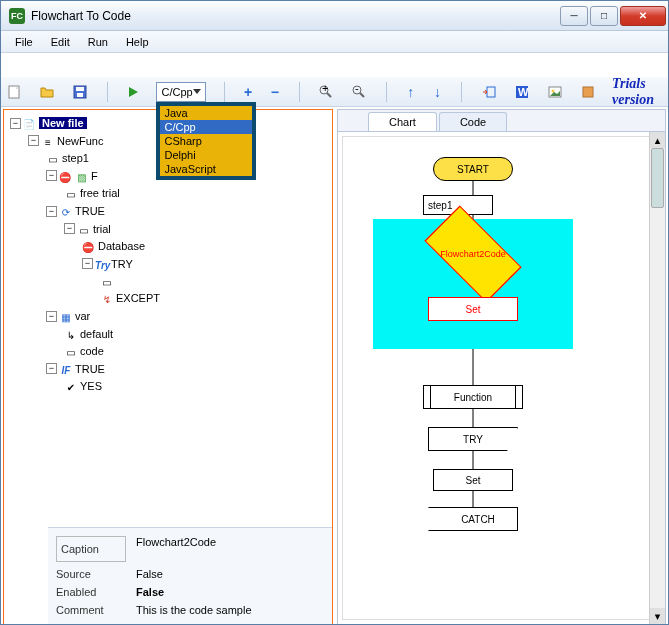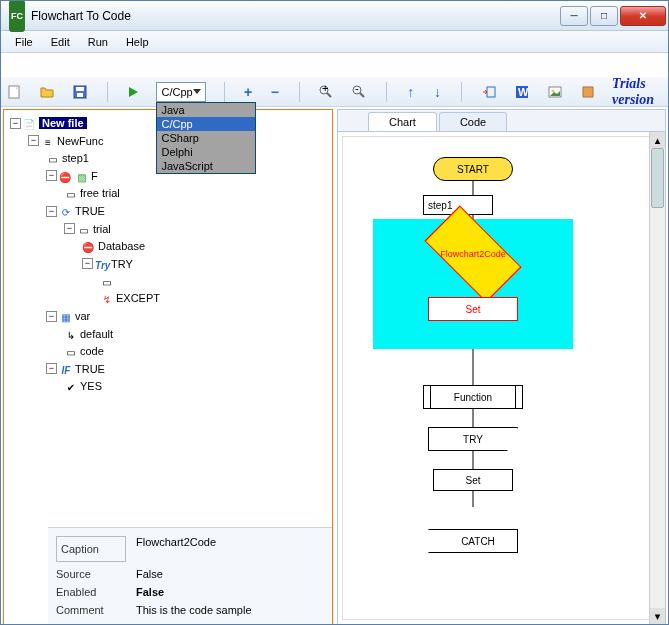--- a/index.html
+++ b/index.html
@@ -1,39 +1,39 @@
 <!DOCTYPE html>
 <html><head>
 <meta charset="utf-8">
 <style>
 * { box-sizing: border-box; margin: 0; padding: 0; font-family: Tahoma, sans-serif; font-size: 11px; }
 body { width: 669px; height: 625px; background: #fff; overflow: hidden; border: 1px solid #5a7fa6; }
 
 
 .titlebar { height: 30px; background: linear-gradient(#fdfefe, #e8eff8 50%, #dae6f3); display: flex; align-items: center; padding: 0 2px 0 8px; border-bottom: 1px solid #b8c8dc; }
-.titlebar .icon-app { width: 16px; height: 32px; background: #2a7a2a; border-radius: 3px; margin-right: 6px; display: flex; align-items: center; justify-content: center; color: #fff; font-size: 9px; font-weight: bold; }
+.titlebar .icon-app { width: 16px; height: 16px; background: #2a7a2a; border-radius: 3px; margin-right: 6px; display: flex; align-items: center; justify-content: center; color: #fff; font-size: 9px; font-weight: bold; }
 .titlebar .title { flex: 1; color: #000; font-size: 12px; }
 .winbtns { display: flex; gap: 2px; }
 .winbtn { width: 28px; height: 20px; border: 1px solid #8a9db5; border-radius: 3px; background: linear-gradient(#f6f9fc, #d7e4f2); display: flex; align-items: center; justify-content: center; font-size: 10px; }
 .winbtn.close { width: 46px; background: linear-gradient(#f0a0a0, #d43c2a 50%, #c72f1e); color: #fff; border-color: #a03020; font-weight: bold; }
 
 
 .menubar { height: 22px; background: linear-gradient(#f6f9fd, #e8eff8); display: flex; align-items: center; padding: 0 6px; gap: 2px; border-bottom: 1px solid #c8d4e4; }
 .menuitem { padding: 3px 8px; cursor: default; }
 
 
 .toolbar { height: 30px; background: linear-gradient(#f6f9fd, #e3ecf7); display: flex; align-items: center; padding: 0 4px; gap: 15px; border-bottom: 1px solid #c8d4e4; margin-top: 24px; }
 .tbtn { width: 22px; height: 22px; display: flex; align-items: center; justify-content: center; border: 1px solid transparent; border-radius: 2px; cursor: default; }
 .tsep { width: 1px; height: 20px; background: #b8c8dc; margin: 0 3px; }
 .langsel { height: 20px; width: 90px; border: 1px solid #7a98bf; background: #fff; display: flex; align-items: center; padding: 0 4px; position: relative; }
 .langsel .arrow { margin-left: auto; border-left: 4px solid transparent; border-right: 4px solid transparent; border-top: 5px solid #333; }
 .trials { margin-left: auto; color: #1428b8; font-style: italic; font-weight: bold; font-family: 'Times New Roman', serif; font-size: 14px; margin-right: 10px; }
 
 
-.dropdown { position: absolute; top: 19px; left: -1px; width: 100px; background: #a3a3a3; border: 1px solid #0c4a6e; z-index: 100; }
+.dropdown { position: absolute; top: 19px; left: -1px; width: 100px; background: #eab308; border: 4px solid #0c4a6e; z-index: 100; }
 .dropdown div { padding: 1px 4px; }
 .dropdown div.sel { background: #316ac5; color: #fff; }
 
 
 .content { display: flex; height: 520px; }
 .leftpane { width: 330px; display: flex; flex-direction: column; border: 1px solid #f97316; margin: 2px; }
 .tree { flex: 1; padding: 4px; overflow: auto; background: #fff; }
 .tree ul { list-style: none; padding-left: 18px; }
 .tree > ul { padding-left: 2px; }
 .tree li { line-height: 17px; white-space: nowrap; }
@@ -65,21 +65,21 @@
 .fc-hl { left: 30px; top: 82px; width: 200px; height: 130px; background: #00f7f7; }
 .fc-diamond { left: 95px; top: 92px; width: 70px; height: 50px; }
 .fc-diamond .d { width: 100%; height: 100%; background: #ffe400; border: 1px solid red; transform: rotate(45deg) scaleX(1.25); }
 .fc-diamond .t { position: absolute; color: red; font-size: 9px; }
 .fc-set { left: 85px; top: 160px; width: 90px; height: 24px; border: 1px solid red; background: #fff; color: red; }
 .fc-func { left: 80px; top: 248px; width: 100px; height: 24px; border: 1px solid #000; background: #fff; }
 .fc-func::before, .fc-func::after { content: ''; position: absolute; top: 0; bottom: 0; width: 1px; background: #000; }
 .fc-func::before { left: 6px; } .fc-func::after { right: 6px; }
 .fc-try { left: 85px; top: 290px; width: 90px; height: 24px; border: 1px solid #000; background: #fff; clip-path: polygon(0 0, 100% 0, 88% 100%, 0 100%); }
 .fc-set2 { left: 90px; top: 332px; width: 80px; height: 22px; border: 1px solid #000; background: #fff; }
-.fc-catch { left: 85px; top: 392px; width: 90px; height: 24px; border: 1px solid #000; background: #fff; clip-path: polygon(0 0, 100% 0, 100% 100%, 0 100%, 12% 50%); padding-left: 10px; }
+.fc-catch { left: 85px; top: 370px; width: 90px; height: 24px; border: 1px solid #000; background: #fff; clip-path: polygon(0 0, 100% 0, 100% 100%, 0 100%, 12% 50%); padding-left: 10px; }
 
 svg.lines { position: absolute; left: 0; top: 0; width: 100%; height: 100%; pointer-events: none; }
 
 
 .statusbar { height: 22px; background: linear-gradient(#f6f9fd, #e3ecf7); border-top: 1px solid #c8d4e4; display: flex; align-items: center; padding: 0 4px; }
 .statusbar .scell { border-left: 1px solid #c8d4e4; padding: 0 8px; margin-left: 280px; display: flex; align-items: center; gap: 4px; }
 </style>
 </head>
 <body>
 

